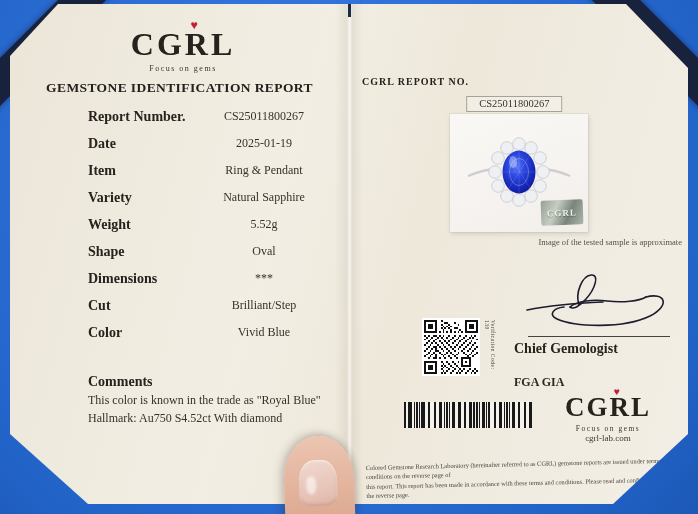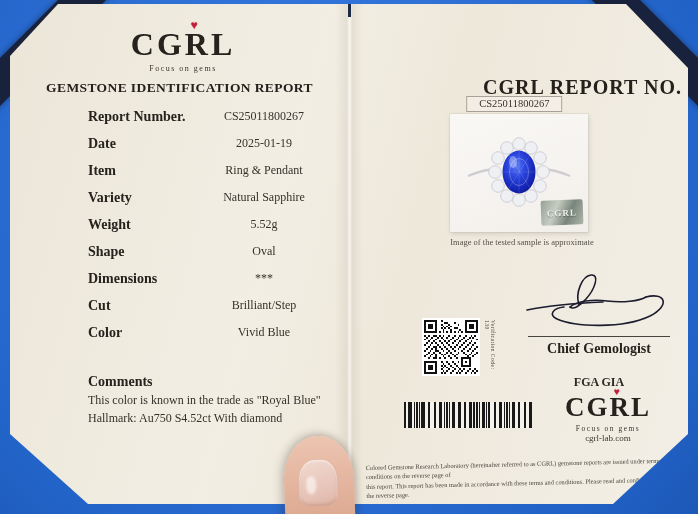--- a/index.html
+++ b/index.html
@@ -49,35 +49,35 @@
   .rows { position:absolute; left:78px; top:99px; width:252px; }
   .row  { height:27px; display:flex; align-items:center; }
   .row .lbl { font-weight:bold; font-size:14px; color:#26231e; }
   .row .val { margin-left:auto; width:152px; text-align:center; font-size:12px; color:#36322b; }
 
   .comments { position:absolute; left:78px; top:370px; width:280px; }
   .comments .lbl { font-weight:bold; font-size:14px; color:#26231e; }
   .comments .line { font-size:12px; margin-top:3px; color:#36322b; white-space:nowrap; }
 
   
-  .r-title { position:absolute; left:0; top:72px; width:100%; text-align:right;
-    font-weight:bold; font-size:20px; letter-spacing:1px; color:#24211d; }
+  .r-title { position:absolute; left:0; top:72px; width:100%; text-align:left;
+    font-weight:bold; font-size:10px; letter-spacing:1px; color:#24211d; }
   .numbox { position:absolute; left:50%; top:92px; transform:translateX(-58%);
     border:1px solid #a8a296; padding:1px 12px 2px; font-size:10.5px; color:#36322b; background:rgba(255,255,255,.25); }
 
   .photo { position:absolute; left:88px; top:110px; width:138px; height:118px;
     background:linear-gradient(160deg,#faf8f5,#f2efeb); box-shadow:0 0 0 1px rgba(0,0,0,.04), 1px 2px 5px rgba(0,0,0,.12); }
   .photo svg { position:absolute; left:14px; top:10px; }
   .sticker { position:absolute; right:5px; bottom:7px; width:42px; height:25px; border-radius:2px;
     background:linear-gradient(115deg,#97a094 0%, #c6ccc1 35%, #79857c 65%, #aeb7aa 100%);
     transform:rotate(-2deg); display:flex; align-items:center; justify-content:center;
     color:#eef2ee; font-weight:bold; font-size:9px; letter-spacing:1px; text-shadow:0 1px 1px rgba(0,0,0,.35); }
-  .photo-caption { position:absolute; left:0; top:233px; width:100%; text-align:center; font-size:8.5px; color:#55514a; }
-
-  .sig-block { position:absolute; left:152px; top:268px; width:170px; text-align:center; }
+  .photo-caption { position:absolute; left:0; top:233px; width:100%; text-align:right; font-size:8.5px; color:#55514a; }
+
+  .sig-block { position:absolute; left:152px; top:268px; width:170px; text-align:left; }
   .sig-block svg { display:block; margin:0 auto; }
   .sig-line { width:142px; border-top:1.2px solid #474440; margin:2px auto 4px; }
   .sig-title { font-weight:bold; font-size:14px; color:#26231e; }
   .sig-creds { font-weight:bold; font-size:12px; margin-top:18px; color:#2c2923; }
 
   .qr { position:absolute; left:60px; top:314px; width:58px; height:58px; background:#fff; padding:2px; }
   .qr svg { width:100%; height:100%; shape-rendering:crispEdges; }
   .qr-side { position:absolute; left:122px; top:316px; height:58px; writing-mode:vertical-rl;
     font-size:5.5px; letter-spacing:.5px; color:#46423b; }
   .qr-caption { position:absolute; left:28px; top:375px; width:122px; text-align:center; font-size:8.5px; line-height:1.25; color:#46423b; }

